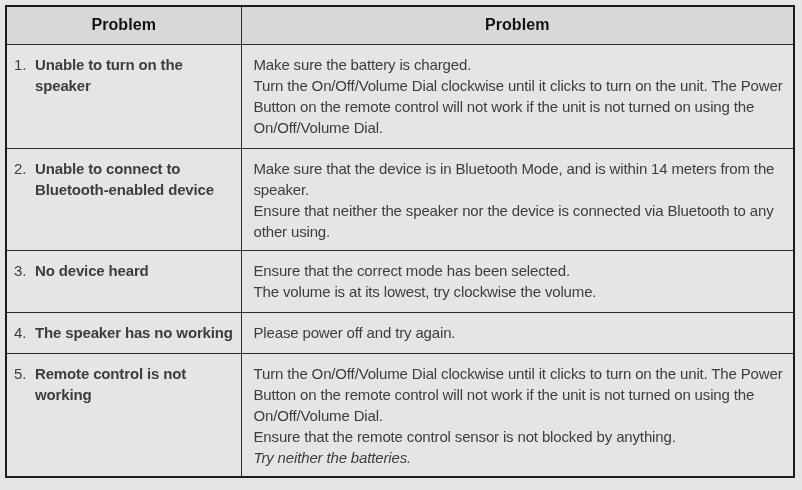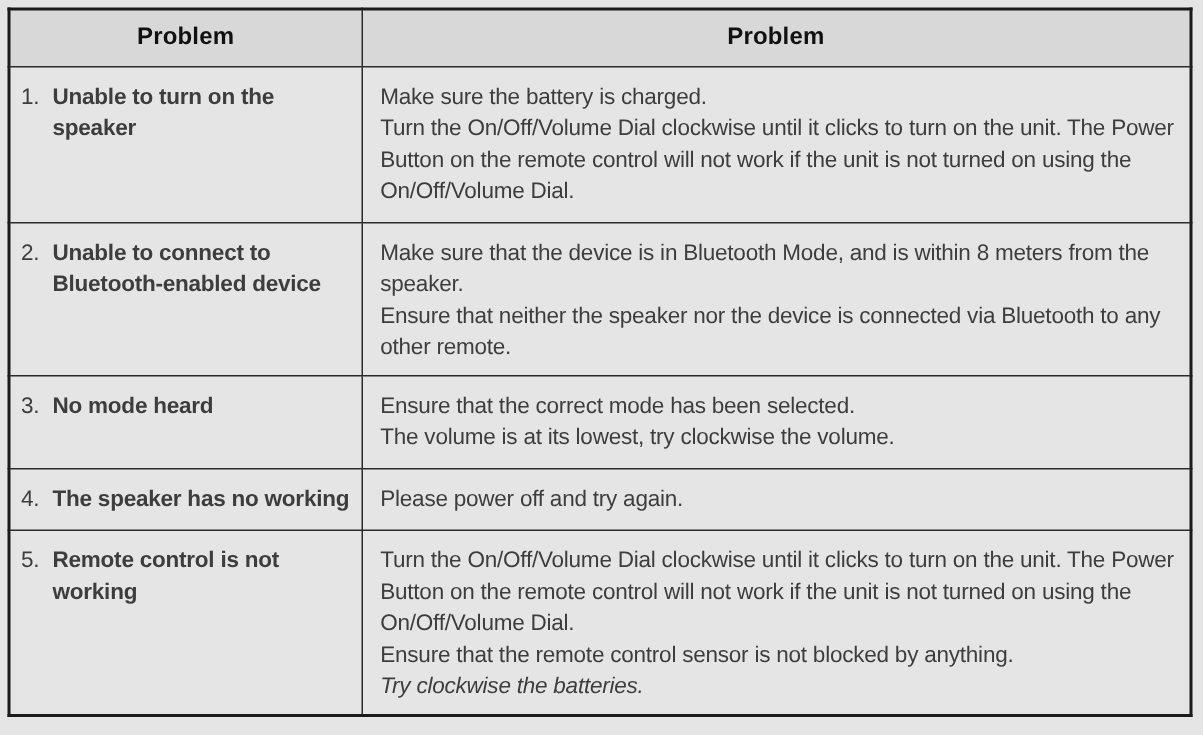--- a/index.html
+++ b/index.html
@@ -98,31 +98,31 @@
       <td class="problem">
         <div class="prob">
           <span class="num">2.</span>
           <div class="plines">
             <div>Unable to connect to</div>
             <div>Bluetooth-enabled device</div>
           </div>
         </div>
       </td>
       <td class="solution">
-        <p>Make sure that the device is in Bluetooth Mode, and is within 8 meters from the speaker.</p>
-        <p>Ensure that neither the speaker nor the device is connected via Bluetooth to any other remote.</p>
+        <p>Make sure that the device is in Bluetooth Mode, and is within 14 meters from the speaker.</p>
+        <p>Ensure that neither the speaker nor the device is connected via Bluetooth to any other using.</p>
       </td>
     </tr>
 
     <tr class="r3">
       <td class="problem">
         <div class="prob">
           <span class="num">3.</span>
           <div class="plines">
-            <div>No mode heard</div>
+            <div>No device heard</div>
           </div>
         </div>
       </td>
       <td class="solution">
         <p>Ensure that the correct mode has been selected.</p>
         <p>The volume is at its lowest, try clockwise the volume.</p>
       </td>
     </tr>
 
     <tr class="r4">
@@ -144,18 +144,18 @@
         <div class="prob">
           <span class="num">5.</span>
           <div class="plines">
             <div>Remote control is not working</div>
           </div>
         </div>
       </td>
       <td class="solution">
         <p>Turn the On/Off/Volume Dial clockwise until it clicks to turn on the unit. The Power Button on the remote control will not work if the unit is not turned on using the On/Off/Volume Dial.</p>
         <p>Ensure that the remote control sensor is not blocked by anything.</p>
-        <p class="italic">Try clockwise the batteries.</p>
+        <p class="italic">Try neither the batteries.</p>
       </td>
     </tr>
   </tbody>
     </table>
 </div>
 
 </body></html>

